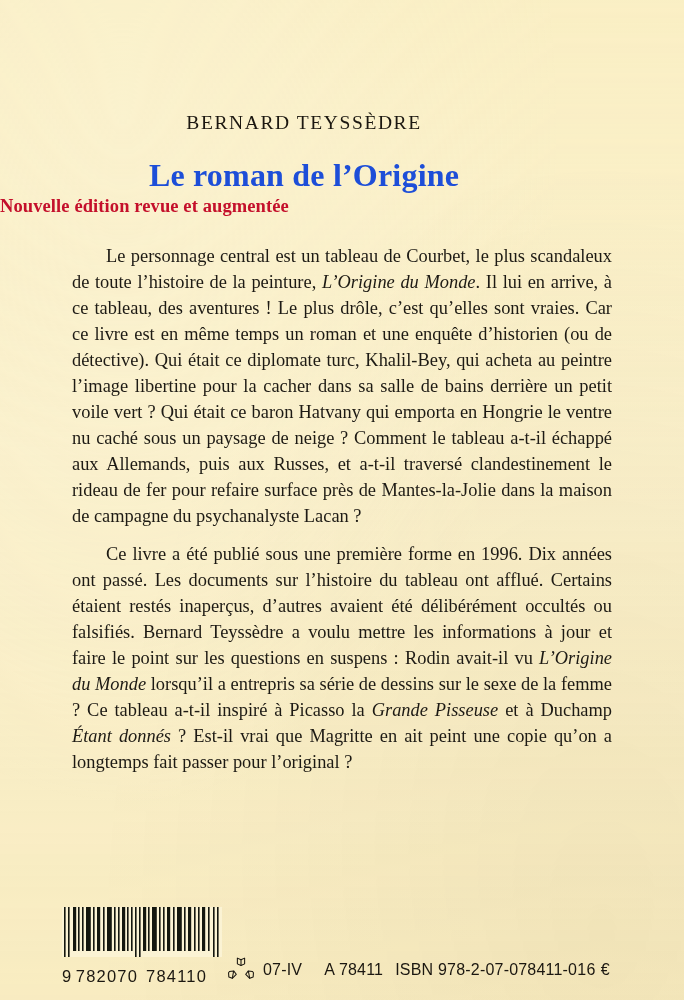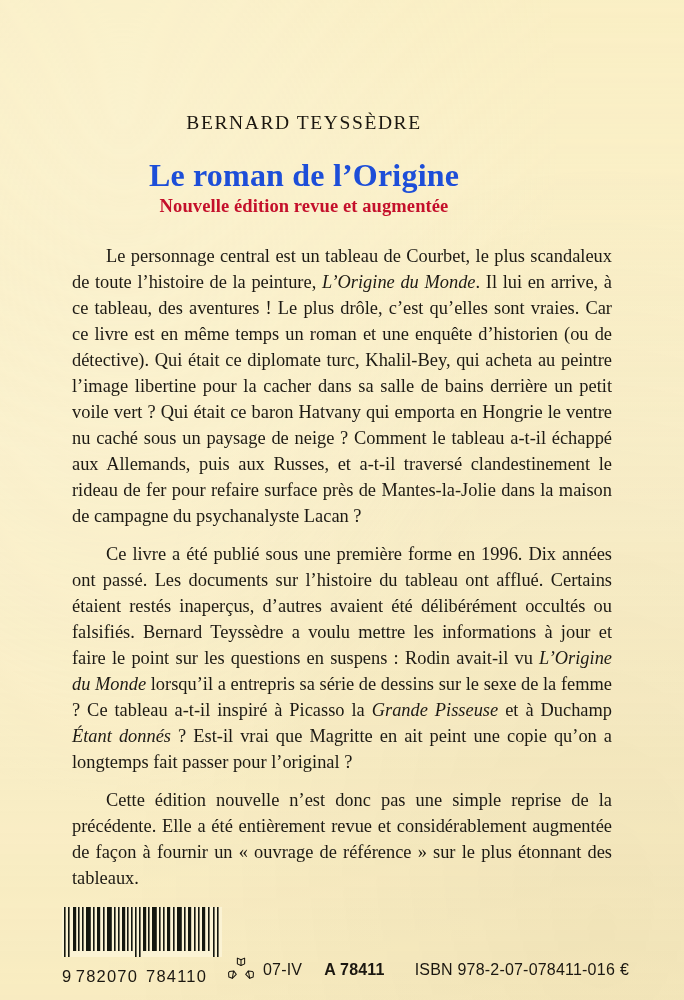--- a/index.html
+++ b/index.html
@@ -62,21 +62,21 @@
     color: #1d4ed8;
     letter-spacing: 0.2px;
     font-family: "Liberation Serif", serif;
   }
 
   .subtitle {
     position: absolute;
     top: 196px;
     left: 0;
     right: 0;
-    text-align: center;
+    text-align: left;
     font-size: 18.5px;
     font-weight: 700;
     color: #c4102b;
     letter-spacing: 0.1px;
     font-family: "Liberation Serif", serif;
   }
 
   
   .blurb {
     position: absolute;
@@ -160,23 +160,22 @@
     height: 28px;
     margin-right: 9px;
     flex: 0 0 auto;
     display: block;
   }
   .imprint-row .code {
     margin-right: 22px;
     letter-spacing: 0.2px;
   }
   .imprint-row .refnum {
-    margin-right: 30px;
-    letter-spacing: 0.2px;
-    font-weight: bold;
+    margin-right: 12px;
+    letter-spacing: 0.2px;
   }
   .imprint-row .isbn {
     letter-spacing: 0.2px;
   }
   .imprint-row .price {
     margin-left: auto;
     letter-spacing: 0.4px;
     padding-right: 6px;
   }
 </style>
@@ -192,21 +191,20 @@
   <div class="title">Le roman de l’Origine</div>
 
   <div class="subtitle">Nouvelle édition revue et augmentée</div>
 
   <div class="blurb">
 
     <p><span>Le personnage central est un tableau de Courbet, le plus scandaleux de toute l’histoire de la peinture, </span><i>L’Origine du Monde</i><span>. Il lui en arrive, à ce tableau, des aventures ! Le plus drôle, c’est qu’elles sont vraies. Car ce livre est en même temps un roman et une enquête d’historien (ou de détective). Qui était ce diplomate turc, Khalil-Bey, qui acheta au peintre l’image libertine pour la cacher dans sa salle de bains derrière un petit voile vert ? Qui était ce baron Hatvany qui emporta en Hongrie le ventre nu caché sous un paysage de neige ? Comment le tableau a-t-il échappé aux Allemands, puis aux Russes, et a-t-il traversé clandestinement le rideau de fer pour refaire surface près de Mantes-la-Jolie dans la maison de campagne du psychanalyste Lacan ?</span></p>
 
     <p><span>Ce livre a été publié sous une première forme en 1996. Dix années ont passé. Les documents sur l’histoire du tableau ont afflué. Certains étaient restés inaperçus, d’autres avaient été délibérément occultés ou falsifiés. Bernard Teyssèdre a voulu mettre les informations à jour et faire le point sur les questions en suspens : Rodin avait-il vu </span><i>L’Origine du Monde</i><span> lorsqu’il a entrepris sa série de dessins sur le sexe de la femme ? Ce tableau a-t-il inspiré à Picasso la </span><i>Grande Pisseuse</i><span> et à Duchamp </span><i>Étant donnés</i><span> ? Est-il vrai que Magritte en ait peint une copie qu’on a longtemps fait passer pour l’original ?</span></p>
 
-    <p><span>Cette édition nouvelle n’est donc pas une simple reprise de la précédente. Elle a été entièrement revue et considérablement augmentée de façon à fournir un « ouvrage de référence » sur le plus étonnant des tableaux.</span></p>
 
   </div>
 
   <div class="bottom">
 
     <div class="barcode-block">
       <svg class="barcode-bars" viewBox="0 0 160 50" preserveAspectRatio="none">
         <rect x="0" y="0" width="160" height="50" fill="#fbf3d4"></rect>
         <g fill="#14170f">
           <rect x="2" y="0" width="1.6" height="50"></rect>

